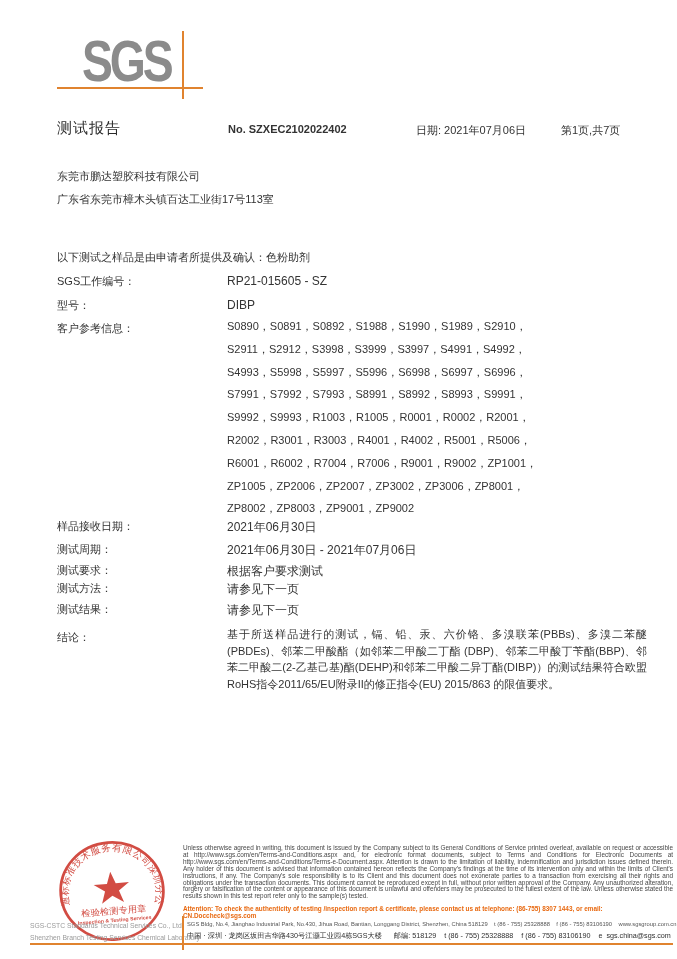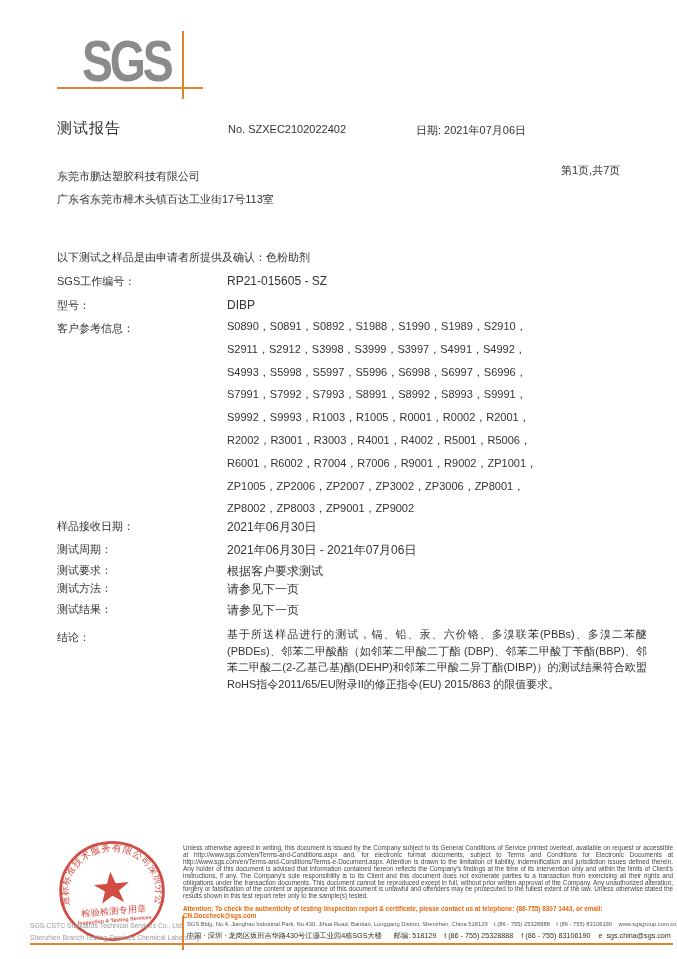--- a/index.html
+++ b/index.html
@@ -13,23 +13,23 @@
   .logo-text {
     position:absolute; left:82px; top:32px; font-size:58px; font-weight:700;
     color:#8b8b8b; letter-spacing:-4px; line-height:1;
     transform:scaleX(0.80); transform-origin:left top;
   }
   .logo-hline { position:absolute; left:57px; top:87px; width:146px; height:2px; background:#e0832f; }
   .logo-vline { position:absolute; left:182px; top:31px; width:2px; height:68px; background:#e0832f; }
 
   
   .title   { position:absolute; left:57px;  top:119px; font-size:15px; font-weight:400; color:#2b2b2b; letter-spacing:1px; }
-  .rep-no  { position:absolute; left:228px; top:123px; font-size:11px; }
+  .rep-no  { position:absolute; left:228px; top:123px; font-size:11px;font-weight:bold; }
   .rep-date{ position:absolute; left:416px; top:123px; font-size:11px; }
-  .rep-pg  { position:absolute; left:561px; top:123px; font-size:11px;margin-top:40px; }
+  .rep-pg  { position:absolute; left:561px; top:123px; font-size:11px; }
 
   .applicant { position:absolute; left:57px; top:165px; font-size:11px; line-height:23px; color:#333; }
 
   .intro { position:absolute; left:57px; top:250px; font-size:11px; }
 
   .flabel { position:absolute; left:57px;  font-size:11px; color:#333; }
   .fvalue { position:absolute; left:227px; font-size:12px; color:#333;text-align:right; }
 
   .ref-lines { position:absolute; left:227px; top:315px; font-size:11px; line-height:22.8px; color:#333; }
 

